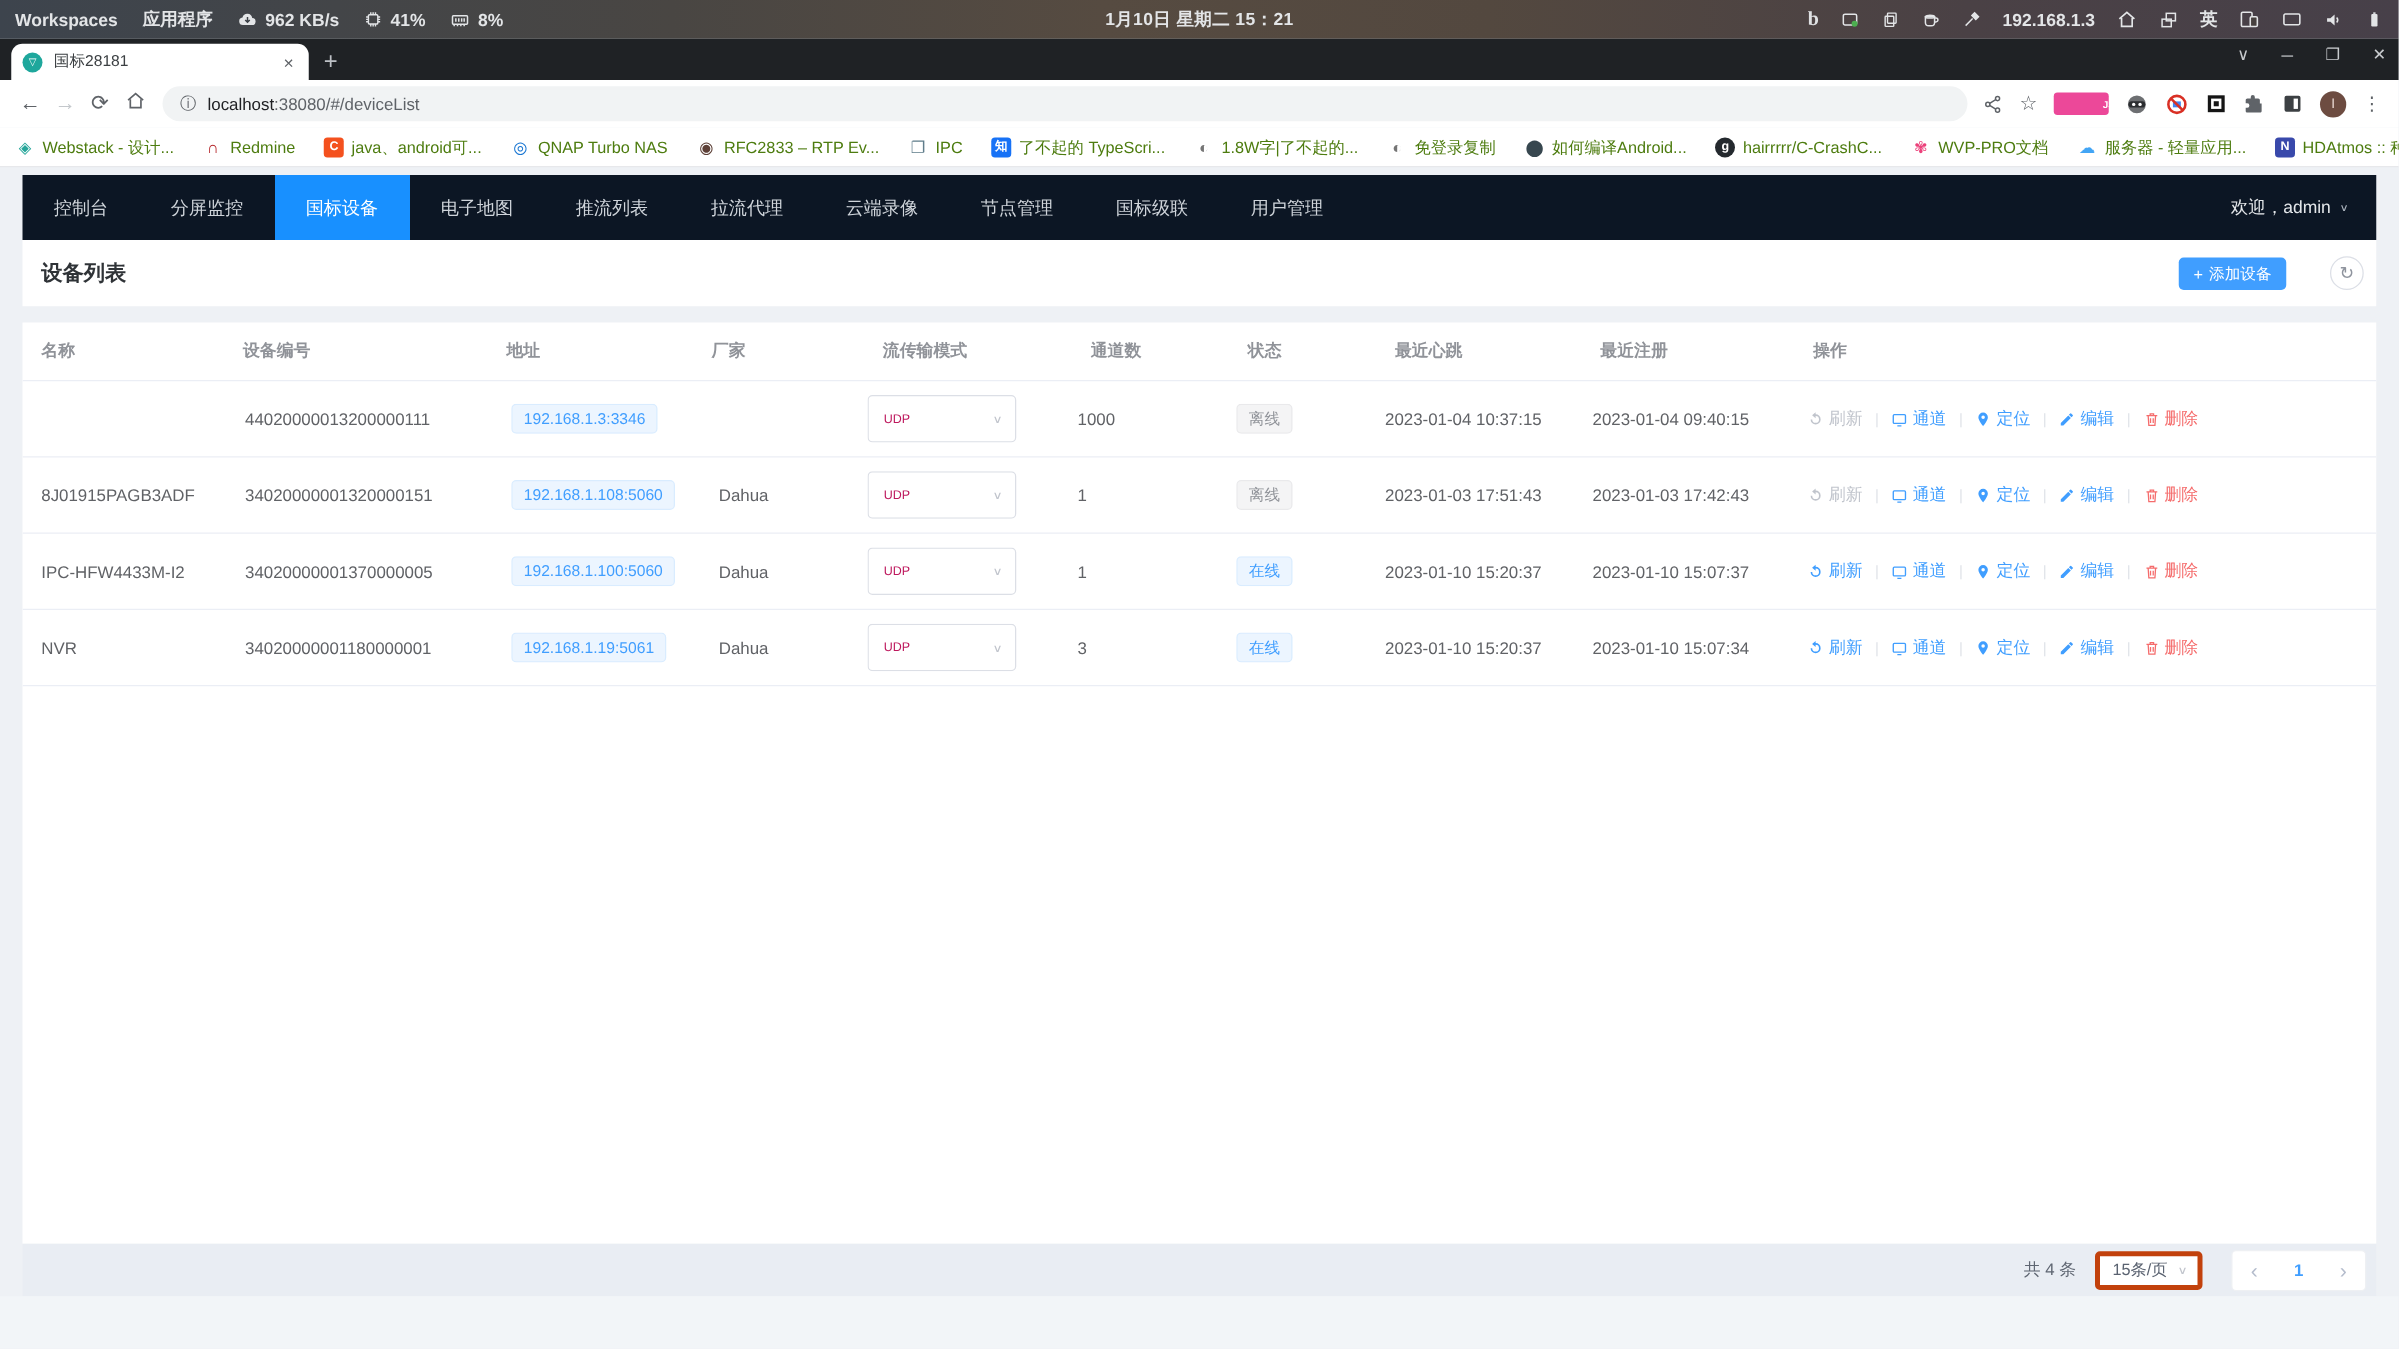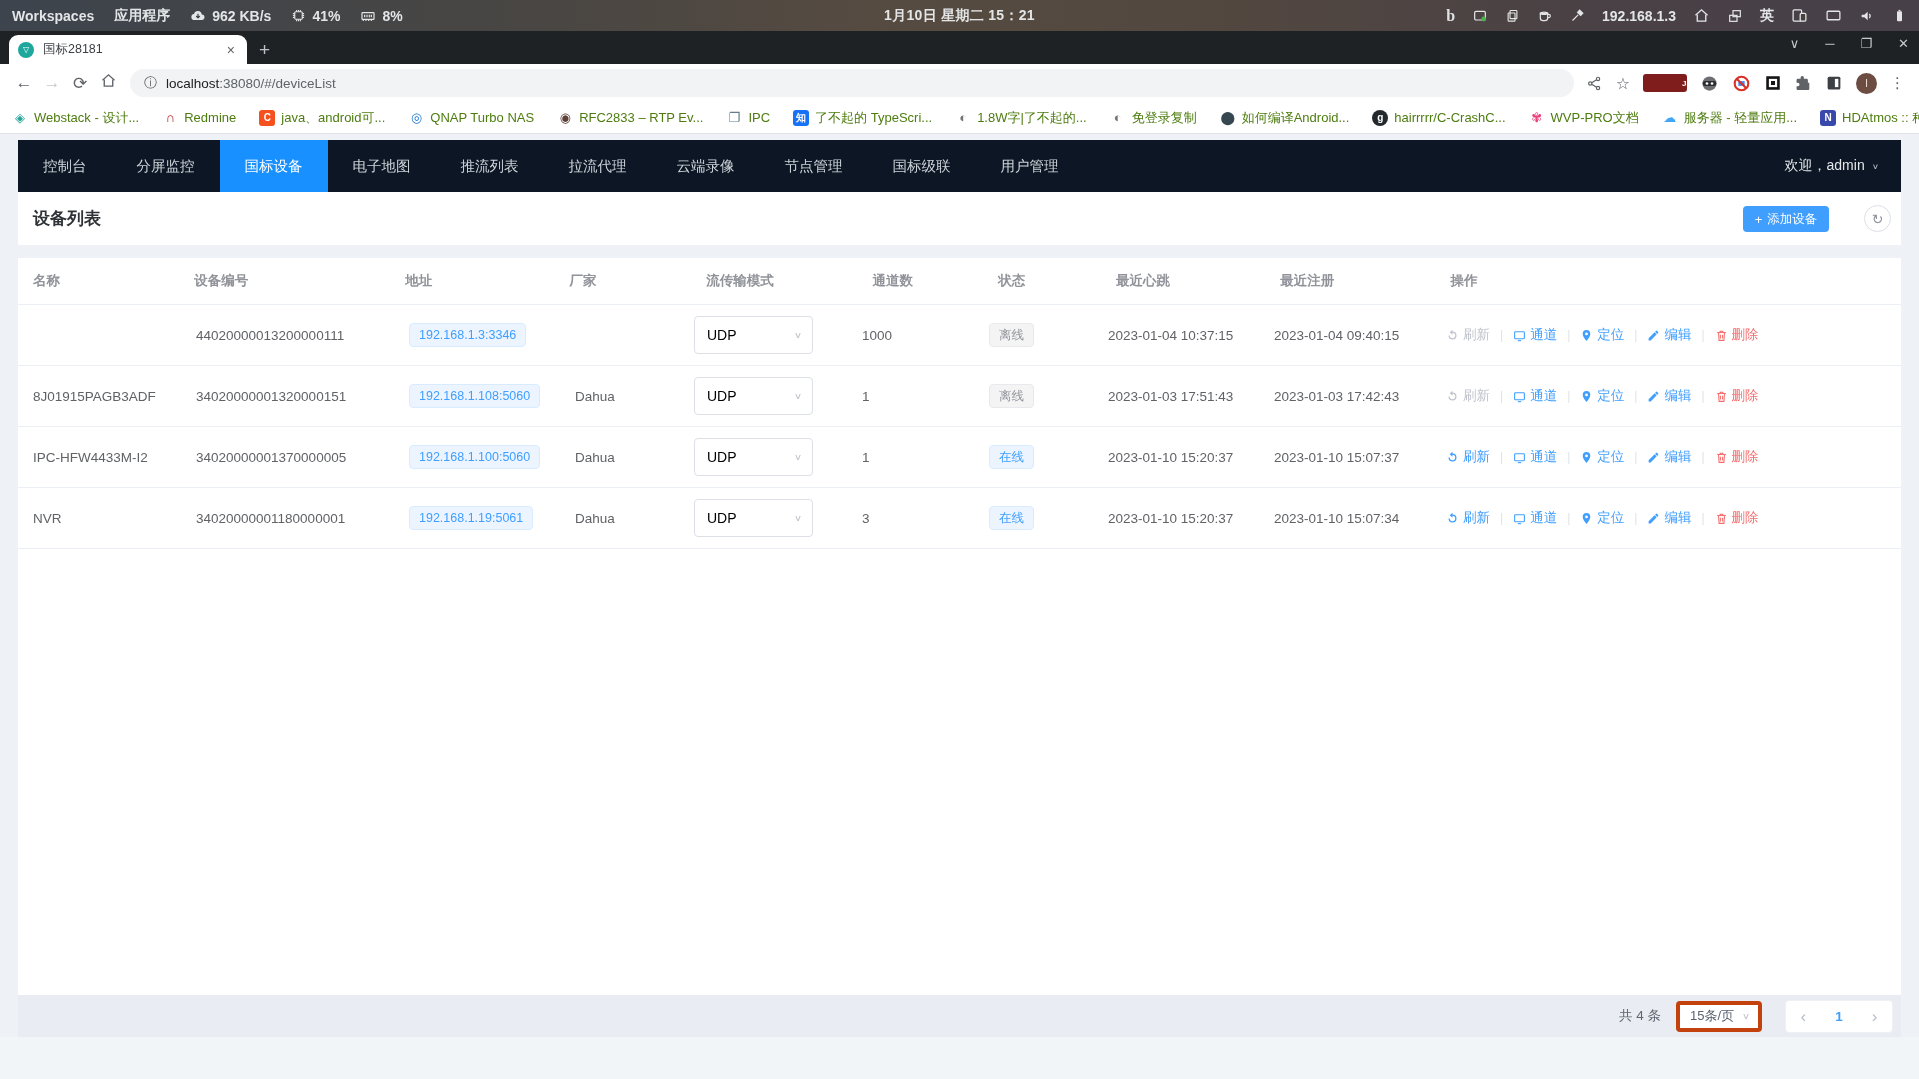--- a/index.html
+++ b/index.html
@@ -31,21 +31,21 @@
   
   .toolbar { height:38px; background:#fff; display:flex; align-items:center; padding:0 10px; }
   .nav-ico { width:28px; text-align:center; font-size:17px; color:#5f6368; cursor:pointer; flex:none; }
   .nav-ico.disabled { color:#c4c8cc; }
   .urlpill { flex:1; height:28px; background:#f1f3f4; border-radius:14px; display:flex; align-items:center; gap:9px; padding:0 14px; margin:0 8px; }
   .url-info { color:#5f6368; font-size:13px; }
   .url-text { font-size:13.5px; color:#5f6368; }
   .url-text b { color:#202124; font-weight:normal; }
   .tb-right { display:flex; align-items:center; gap:13px; padding:0 4px; }
   .tb-right > * { cursor:pointer; }
-  .ext-js { width:18px; height:18px; background:#7f1d1d; border-radius:3px; color:#fff; font-size:8px; font-weight:bold; display:flex; align-items:center; justify-content:center;padding-left:44px; }
+  .ext-js { width:18px; height:18px; background:#ec4899; border-radius:3px; color:#fff; font-size:8px; font-weight:bold; display:flex; align-items:center; justify-content:center;padding-left:44px; }
   .avatar { width:21px; height:21px; border-radius:50%; background:#6d4c41; color:#e9d9d3; font-size:11px; display:flex; align-items:center; justify-content:center; }
   .dots { font-size:15px; color:#5f6368; letter-spacing:0; }
   .star { font-size:16px; color:#5f6368; }
 
   
   .bookmarks { height:32px; background:#fff; border-bottom:1px solid #dfe1e5; display:flex; align-items:center; padding:0 12px; gap:23px; }
   .bm { display:flex; align-items:center; gap:6px; cursor:pointer; }
   .bm-ico { width:16px; height:16px; font-size:13px; line-height:16px; display:flex; align-items:center; justify-content:center; flex:none; }
   .bm-ico.sq { border-radius:3px; font-size:10px; font-weight:bold; }
   .bm-ico.round { border-radius:50%; font-size:10px; font-weight:bold; }
@@ -67,21 +67,21 @@
 
   .table-card { margin:13px 18px 0; background:#fff; height:737px; flex:none; overflow:hidden; }
   .thead { height:47px; display:flex; align-items:center; padding:0 15px; border-bottom:1px solid #ebeef5; }
   .th { font-size:13.5px; color:#909399; font-weight:bold; white-space:nowrap; }
   .trow { height:61px; display:flex; align-items:center; padding:0 15px; border-bottom:1px solid #ebeef5; font-size:13.5px; color:#606266; }
   .td { white-space:nowrap; overflow:hidden; }
   .tag { display:inline-block; padding:5px 9px; border-radius:4px; font-size:12.5px; line-height:1; }
   .tag.blue { background:#ecf5ff; border:1px solid #d9ecff; color:#409eff; }
   .tag.grey { background:#f4f4f5; border:1px solid #e9e9eb; color:#909399; }
   .select { width:119px; height:38px; border:1px solid #dcdfe6; border-radius:4px; display:flex; align-items:center; justify-content:space-between; padding:0 10px 0 12px; cursor:pointer; background:#fff; }
-  .sel-val { font-size:14px; color:#000000; }
+  .sel-val { font-size:10px; color:#be185d; }
   .sel-arrow { font-size:11px; color:#c0c4cc; transform:scaleY(.8); }
   .actions { display:flex; align-items:center; }
   .action { display:inline-flex; align-items:center; gap:4px; color:#409eff; cursor:pointer; white-space:nowrap; }
   .action.danger { color:#f56c6c; }
   .action.disabled { color:#c0c4cc; cursor:not-allowed; }
   .act-ico svg { display:block; }
   .divider { color:#e0e3e9; margin:0 10px; font-size:12px; }
 
   .pager-band { margin:0 18px; height:42px; background:#e9edf3; display:flex; align-items:center; justify-content:flex-end; gap:15px; padding-right:8px; flex:none; }
   .pg-total { font-size:13.5px; color:#5f6672; }

